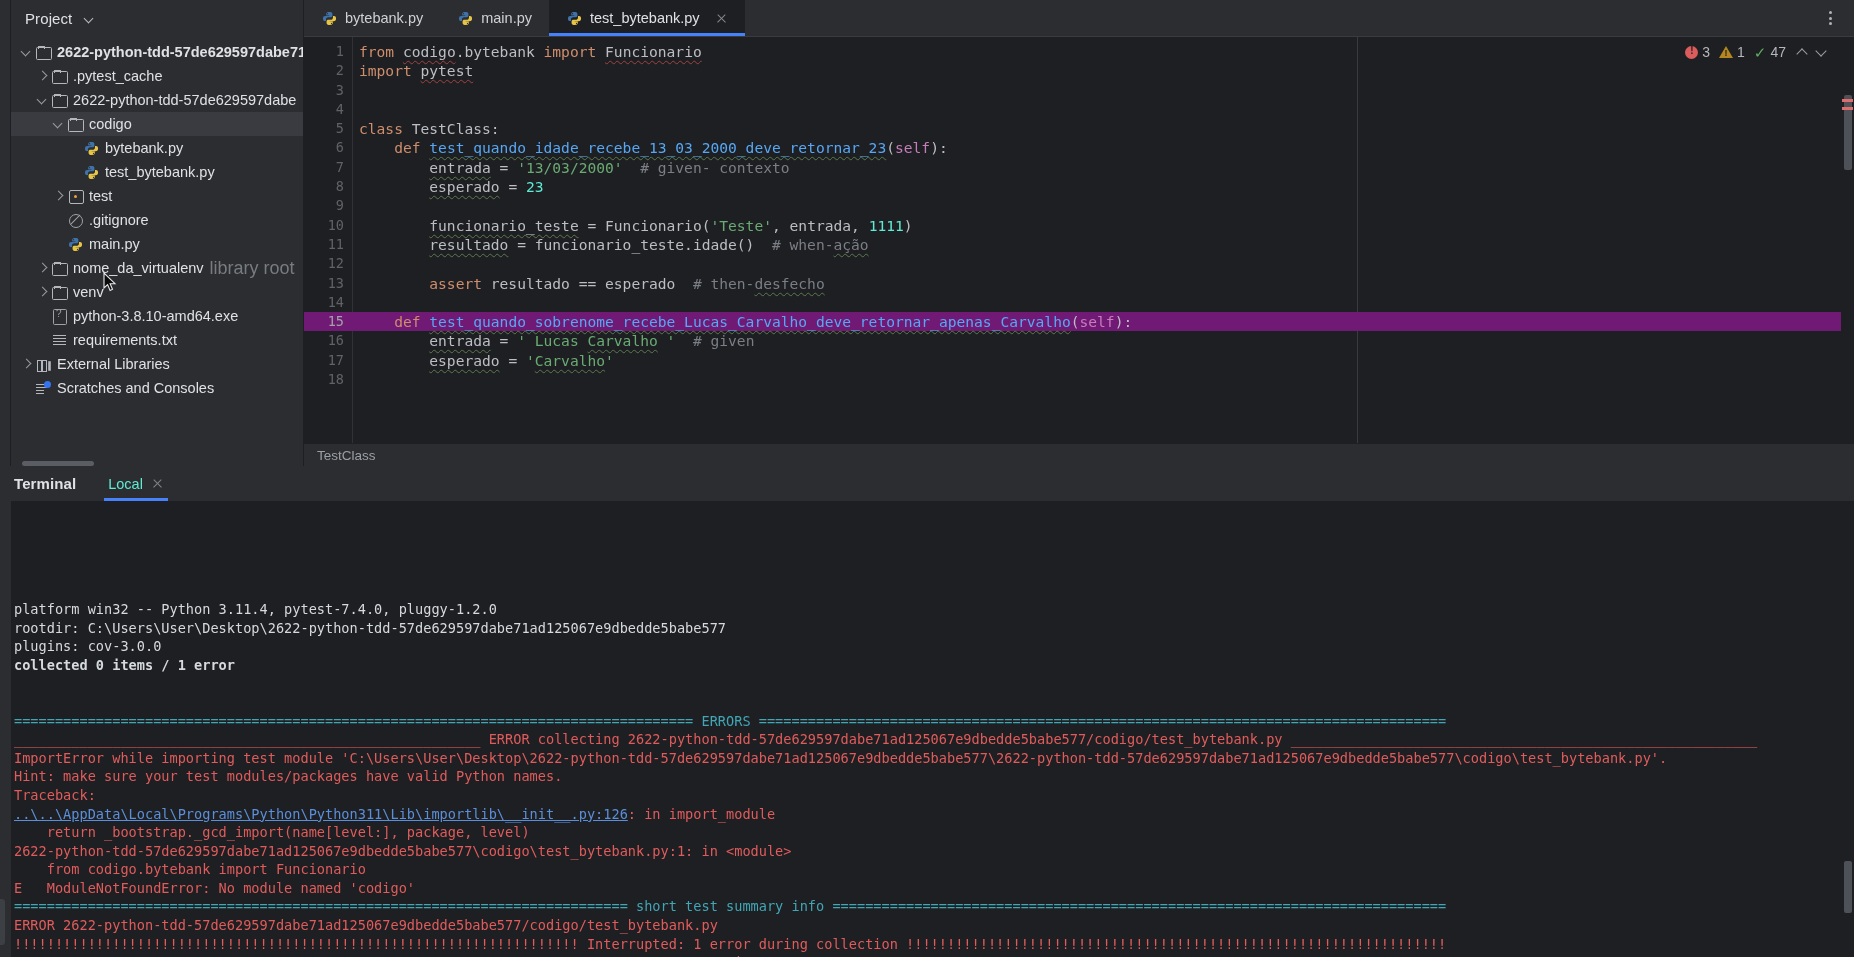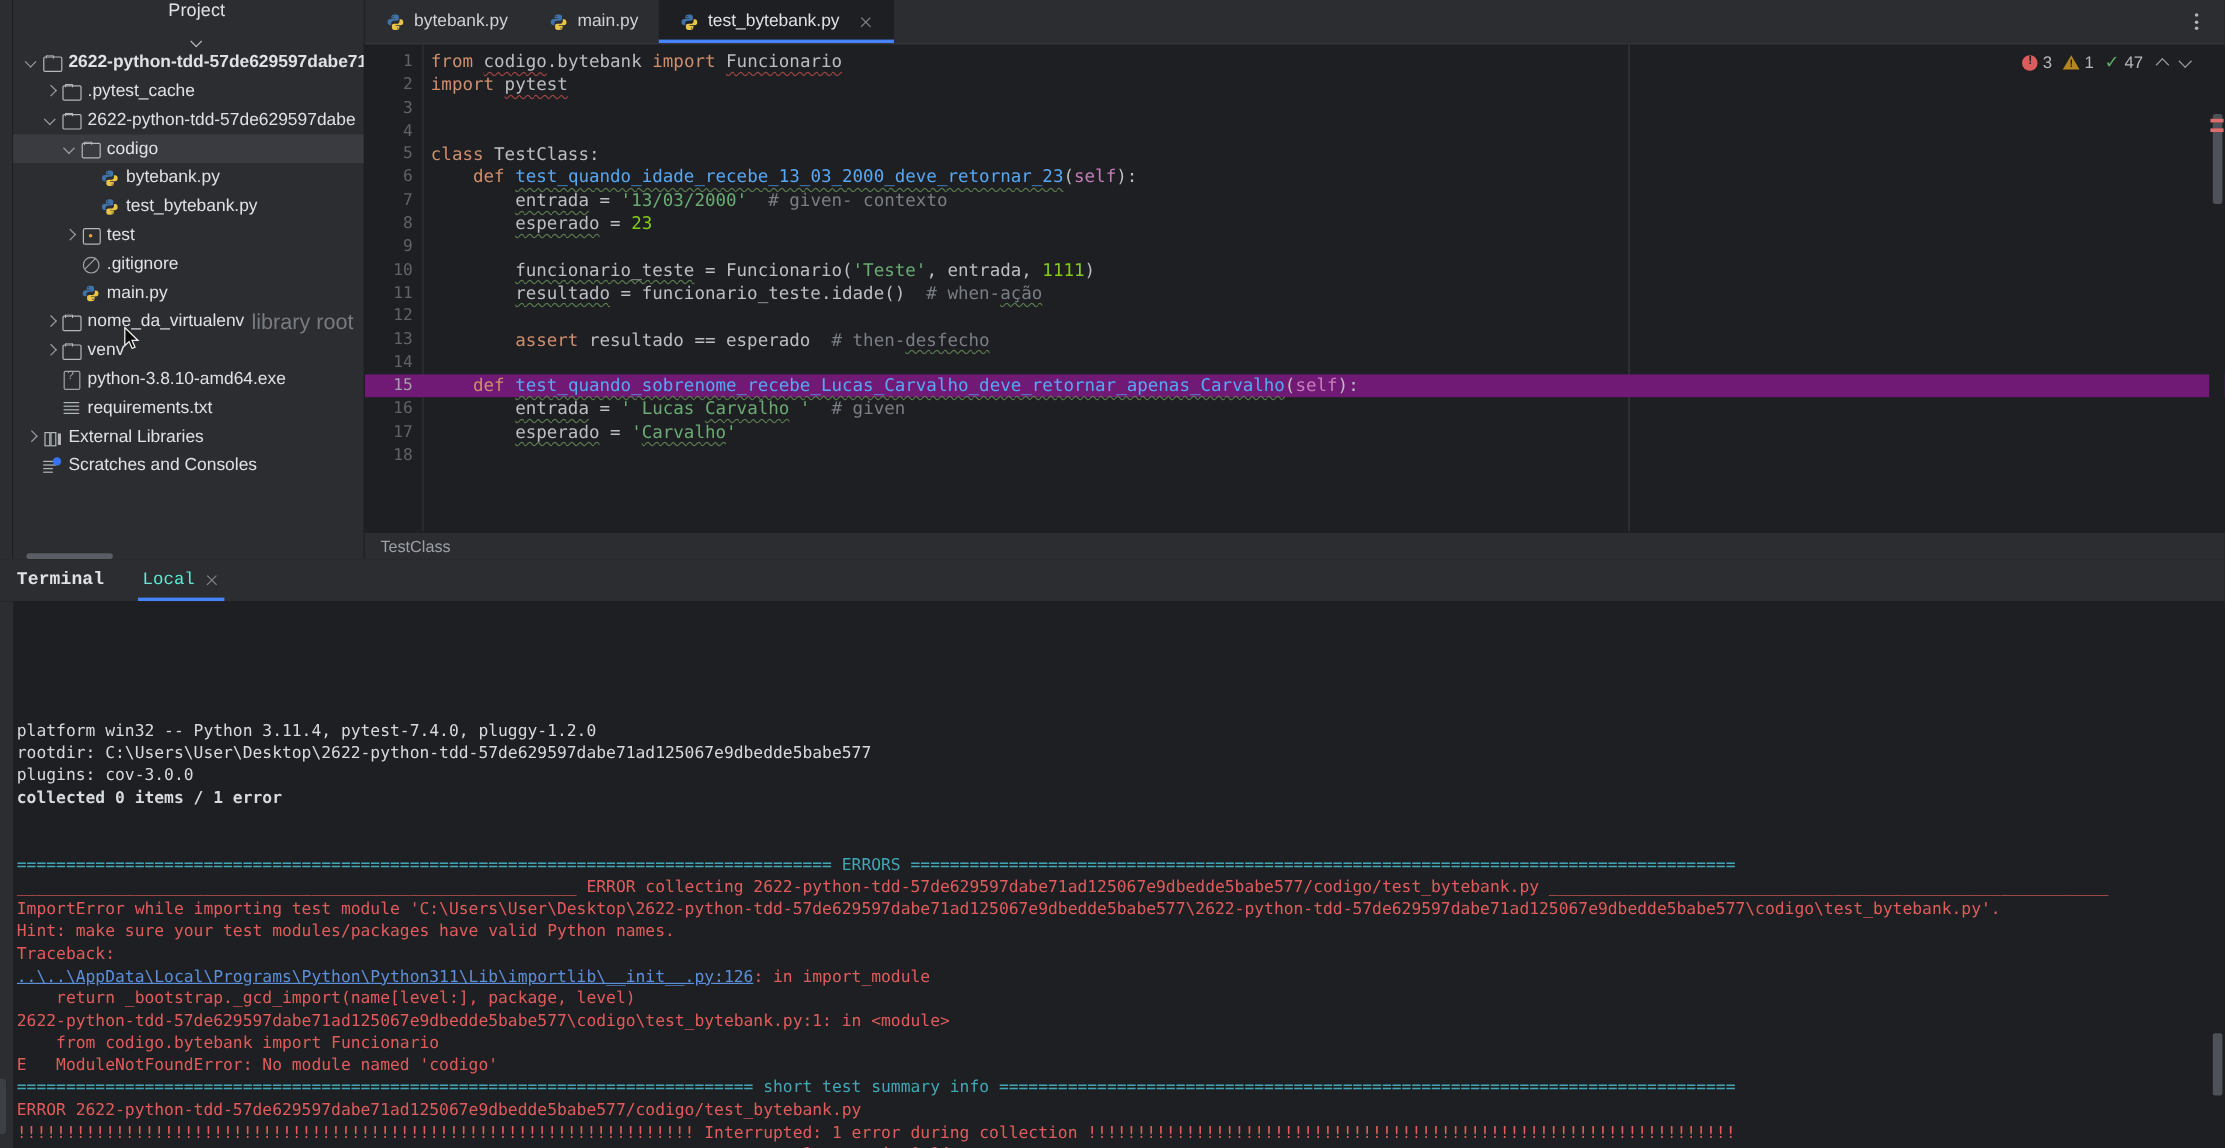--- a/index.html
+++ b/index.html
@@ -22,21 +22,20 @@
 
   
   .project-panel {
     width: 293px; flex: 0 0 293px; background: #2b2d30;
     display: flex; flex-direction: column; position: relative;
     border-right: 1px solid #1e1f22;
   }
   .project-header {
     height: 36px; display: flex; align-items: center; padding-left: 14px; gap: 13px;
     background: #2b2d30;
-    flex-direction: column;
   }
   .project-header .title { font-size: 15px; color: #dfe1e5; letter-spacing: .1px; }
   .chev-small { width: 9px; height: 9px; position: relative; display: inline-block; }
   .chev-small::after {
     content: ""; position: absolute; left: 0; top: 1px;
     width: 6px; height: 6px; border-right: 1.4px solid #b9bcc0; border-bottom: 1.4px solid #b9bcc0;
     transform: rotate(45deg);
   }
 
   .tree { padding-top: 4px; font-size: 14.5px; color: #dfe1e5; user-select: none; }
@@ -196,21 +195,21 @@
   .code-line .txt { display: inline-block; margin-left: 55px; color: #bcbec4; }
   .editor-margin-line {
     position: absolute; top: 0; bottom: 0; left: 1053px; width: 1px; background: #393b40;
   }
   .gutter-sep { position: absolute; top: 0; bottom: 0; left: 48px; width: 1px; background: #303236; }
 
   
   .k  { color: #cf8e6d; }   
   .fn { color: #56a8f5; }   
   .s  { color: #6aab73; }   
-  .n  { color: #84cc16; }   
+  .n  { color: #5eead4; }   
   .c  { color: #7a7e85; }   
   .se { color: #c77dbb; }   
   .p  { color: #bcbec4; }   
   .typo { text-decoration: underline; text-decoration-style: wavy;
           text-decoration-color: #5a7a4e; text-underline-offset: 3px;
           text-decoration-thickness: 1px; }
   .err  { text-decoration: underline; text-decoration-style: wavy;
           text-decoration-color: #9e4343; text-underline-offset: 3px;
           text-decoration-thickness: 1px; }
 
@@ -243,21 +242,21 @@
   .breadcrumb-bar {
     height: 23px; background: #2b2d30; display: flex; align-items: center;
     padding-left: 13px; font-size: 13.5px; color: #9ca0a6; flex: 0 0 23px;
     border-top: 1px solid #1e1f22;
   }
 
   
   .term-wrap { flex: 1; display: flex; flex-direction: column; background: #1e1f22; position: relative; }
   .term-header {
     height: 35px; background: #2b2d30; display: flex; align-items: center; gap: 0;
-    padding-left: 14px; flex: 0 0 35px; position: relative; font-family: Liberation Mono, monospace;
+    padding-left: 14px; flex: 0 0 35px; position: relative;
   }
   .term-title { font-size: 15px; color: #dfe1e5; font-weight: bold; margin-right: 24px; letter-spacing: .1px; }
   .term-tab {
     display: flex; align-items: center; gap: 9px; height: 35px; padding: 0 8px;
     font-size: 14.5px; color: #5eead4; position: relative;
   }
   .term-tab.active::after {
     content: ""; position: absolute; left: 4px; right: 4px; bottom: 0; height: 3px; background: #4682fa;
   }
   .term-tab .close { width: 12px; height: 12px; position: relative; opacity: .7; }

